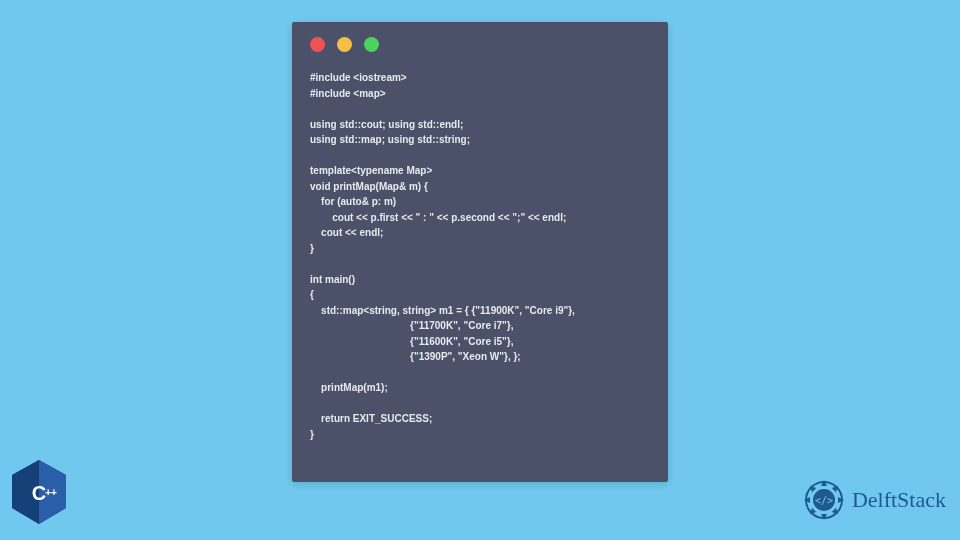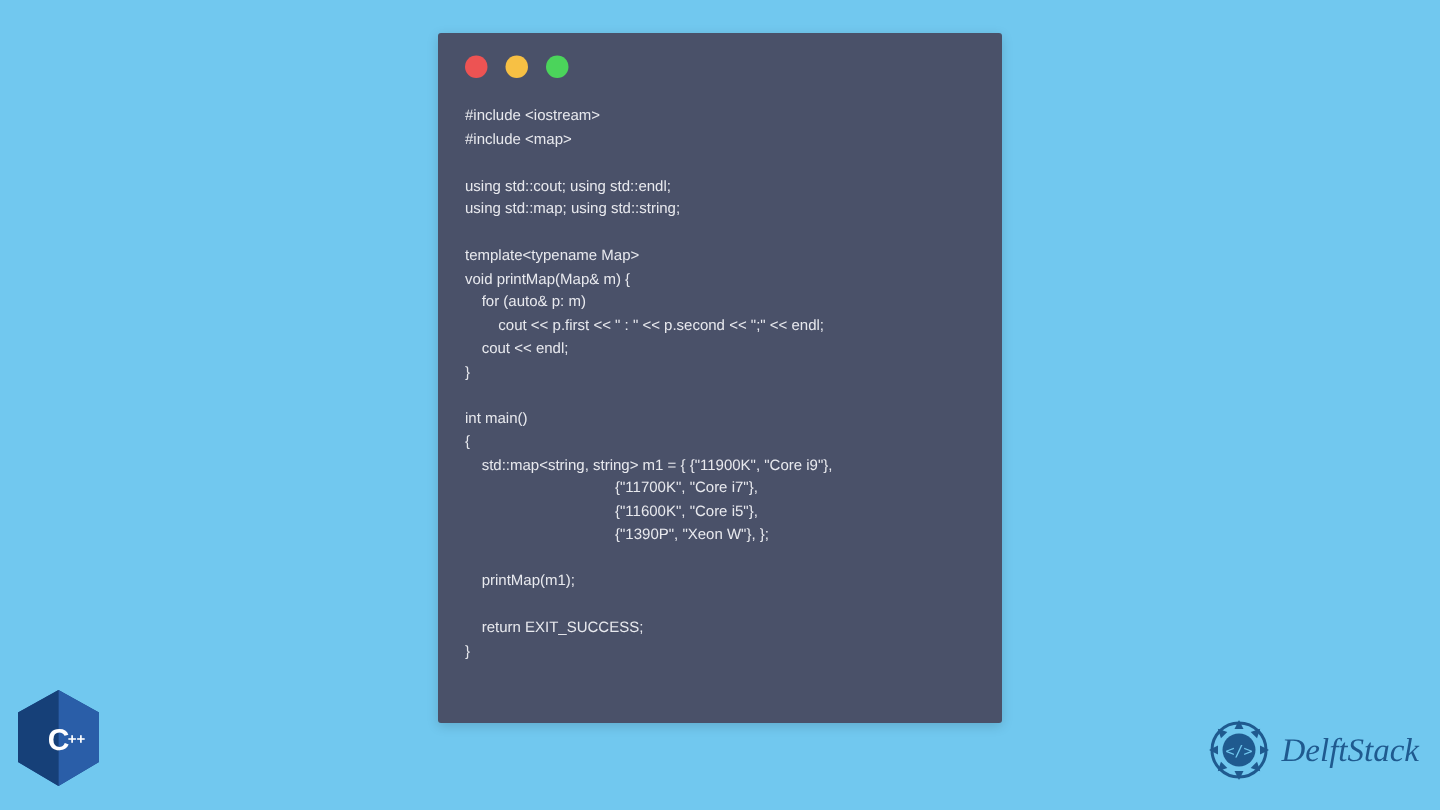--- a/index.html
+++ b/index.html
@@ -13,20 +13,21 @@
     }
     .code-window {
       position: absolute;
       left: 292px;
       top: 22px;
       width: 376px;
       height: 460px;
       background: #4a5169;
       border-radius: 2px;
       box-shadow: 0 2px 8px rgba(0,0,0,0.15);
+      font-weight: bold;
     }
     .window-dots {
       display: flex;
       gap: 12px;
       padding: 15px 18px 10px 18px;
     }
     .dot {
       width: 15px;
       height: 15px;
       border-radius: 50%;
@@ -52,21 +53,20 @@
     .delft-logo {
       position: absolute;
       right: 14px;
       bottom: 18px;
       display: flex;
       align-items: center;
       gap: 6px;
     }
     .delft-text {
       font-size: 22px;
-      font-style: italic;
       color: #1f5a8f;
       font-weight: 500;
       font-family: Georgia, 'Times New Roman', serif;
     }
     .delft-icon {
       width: 44px;
       height: 44px;
     }
   </style>
 </head>

